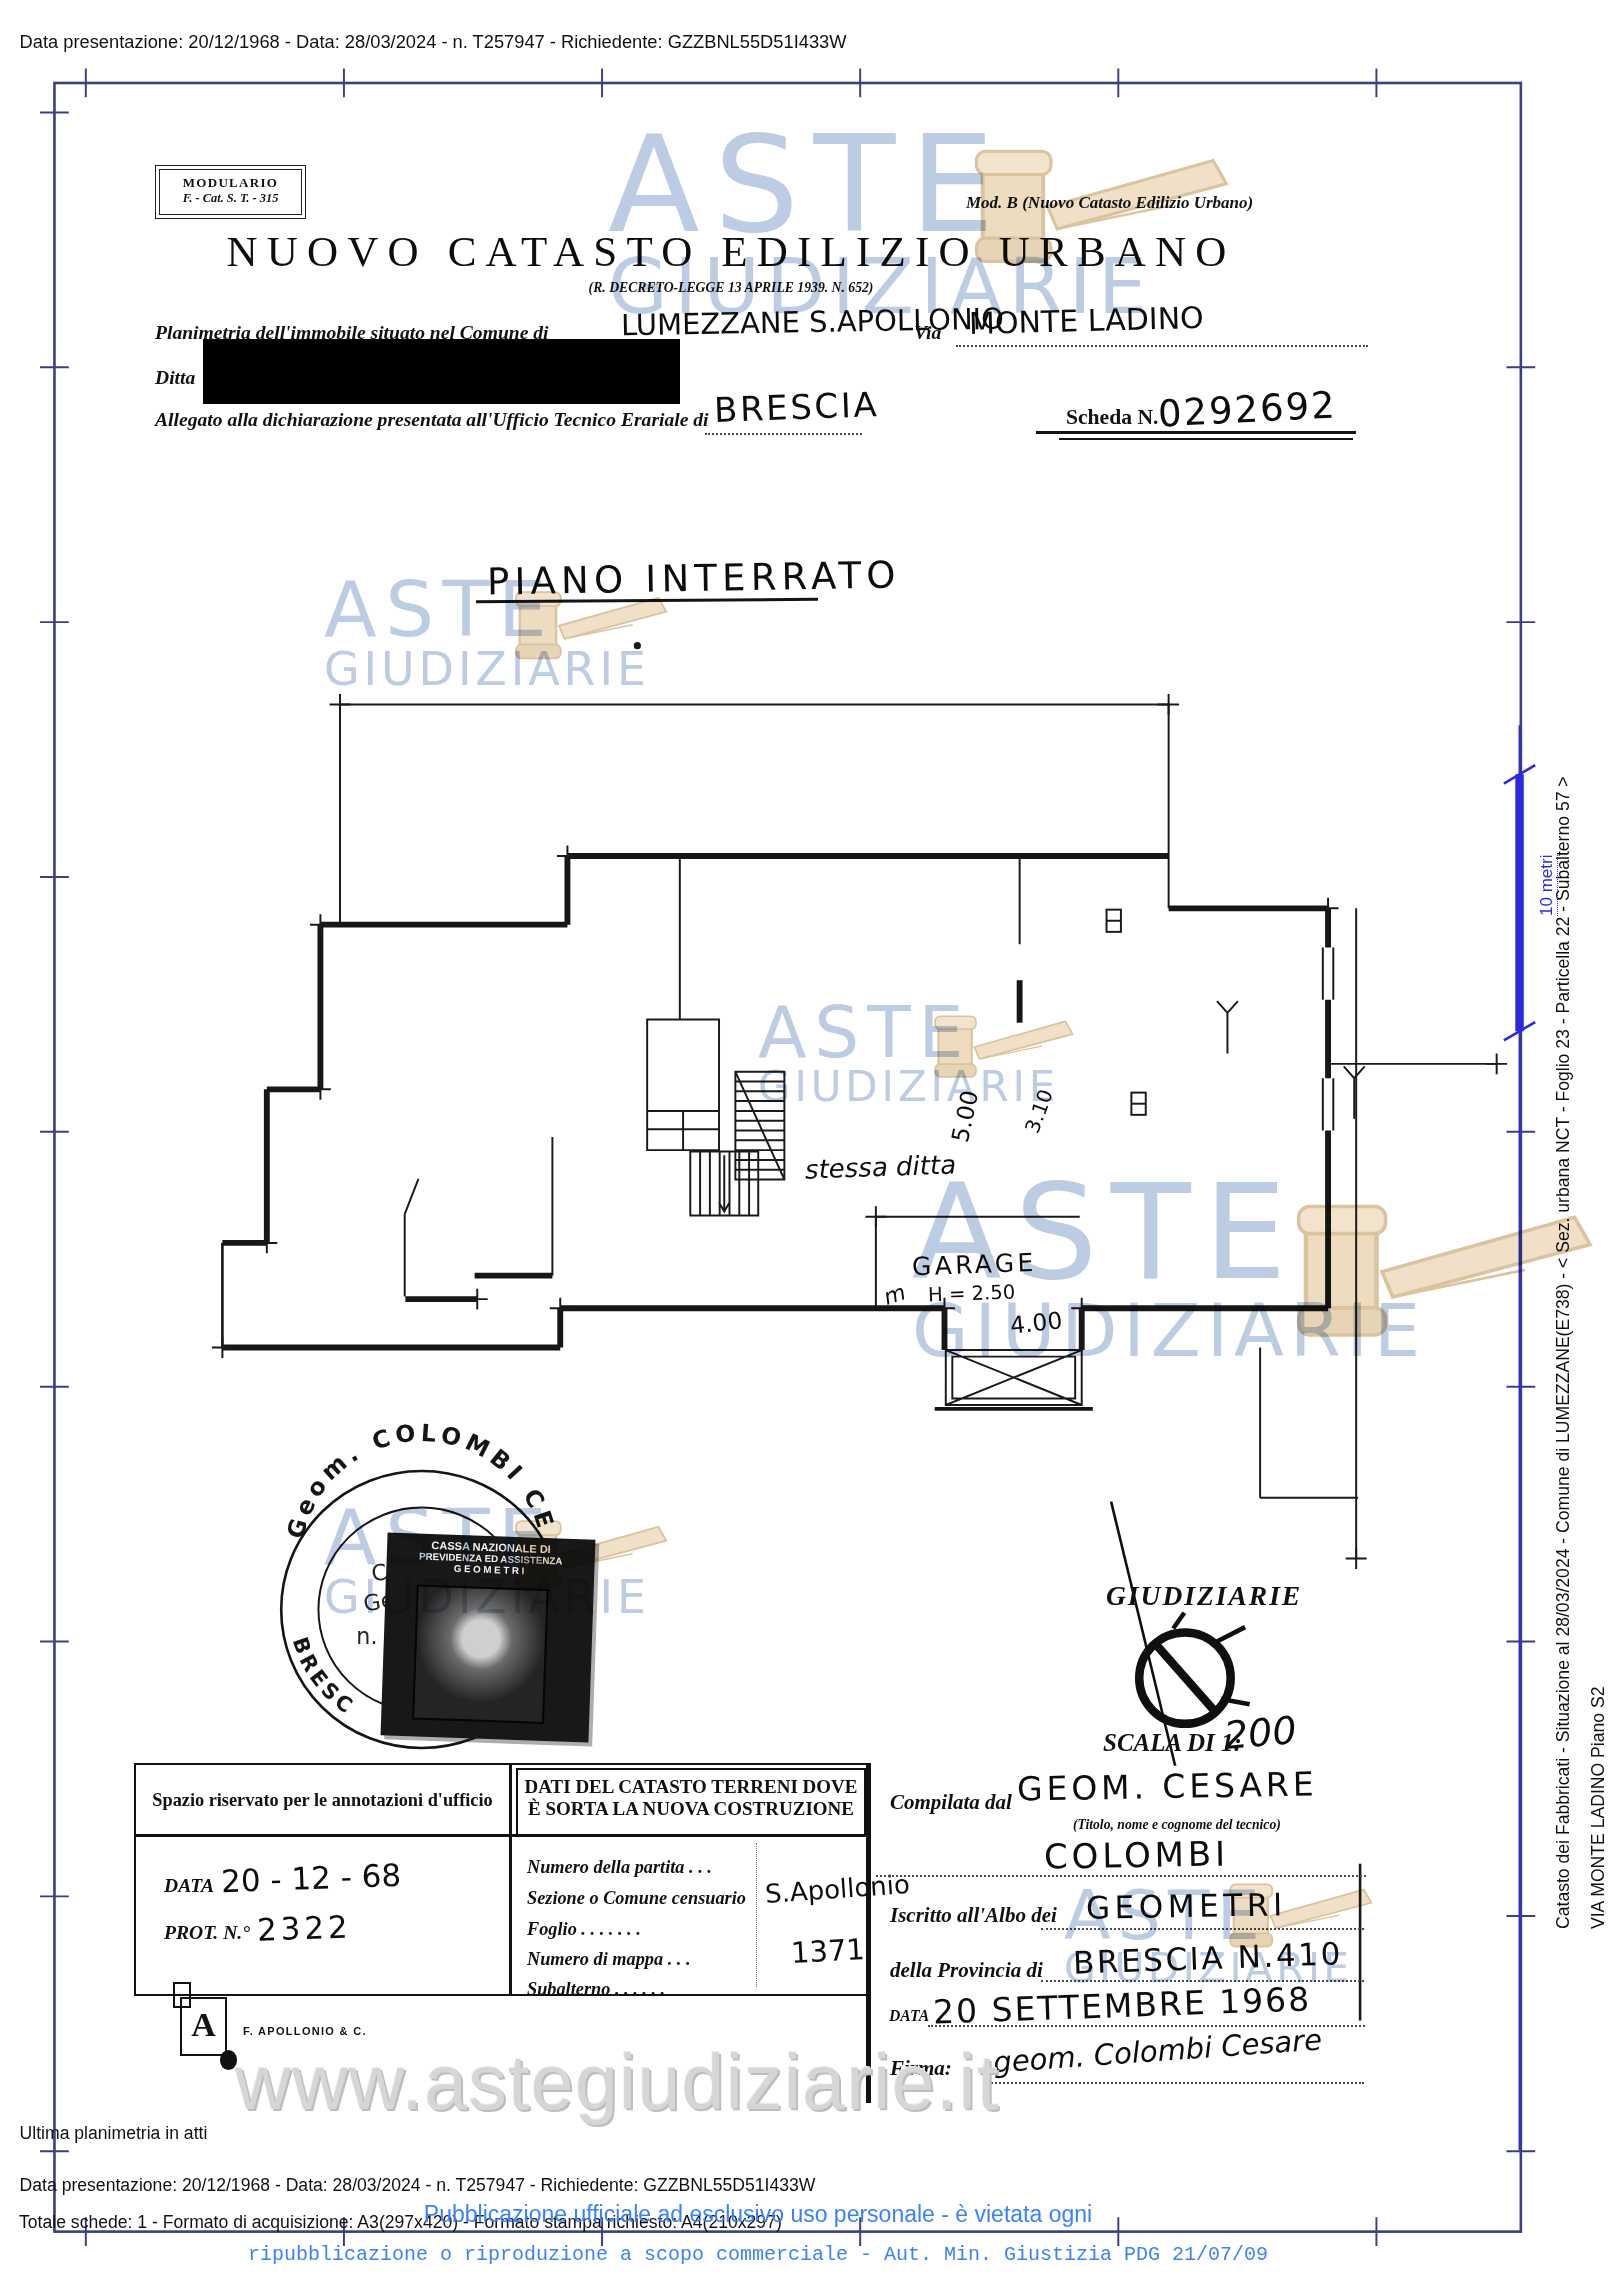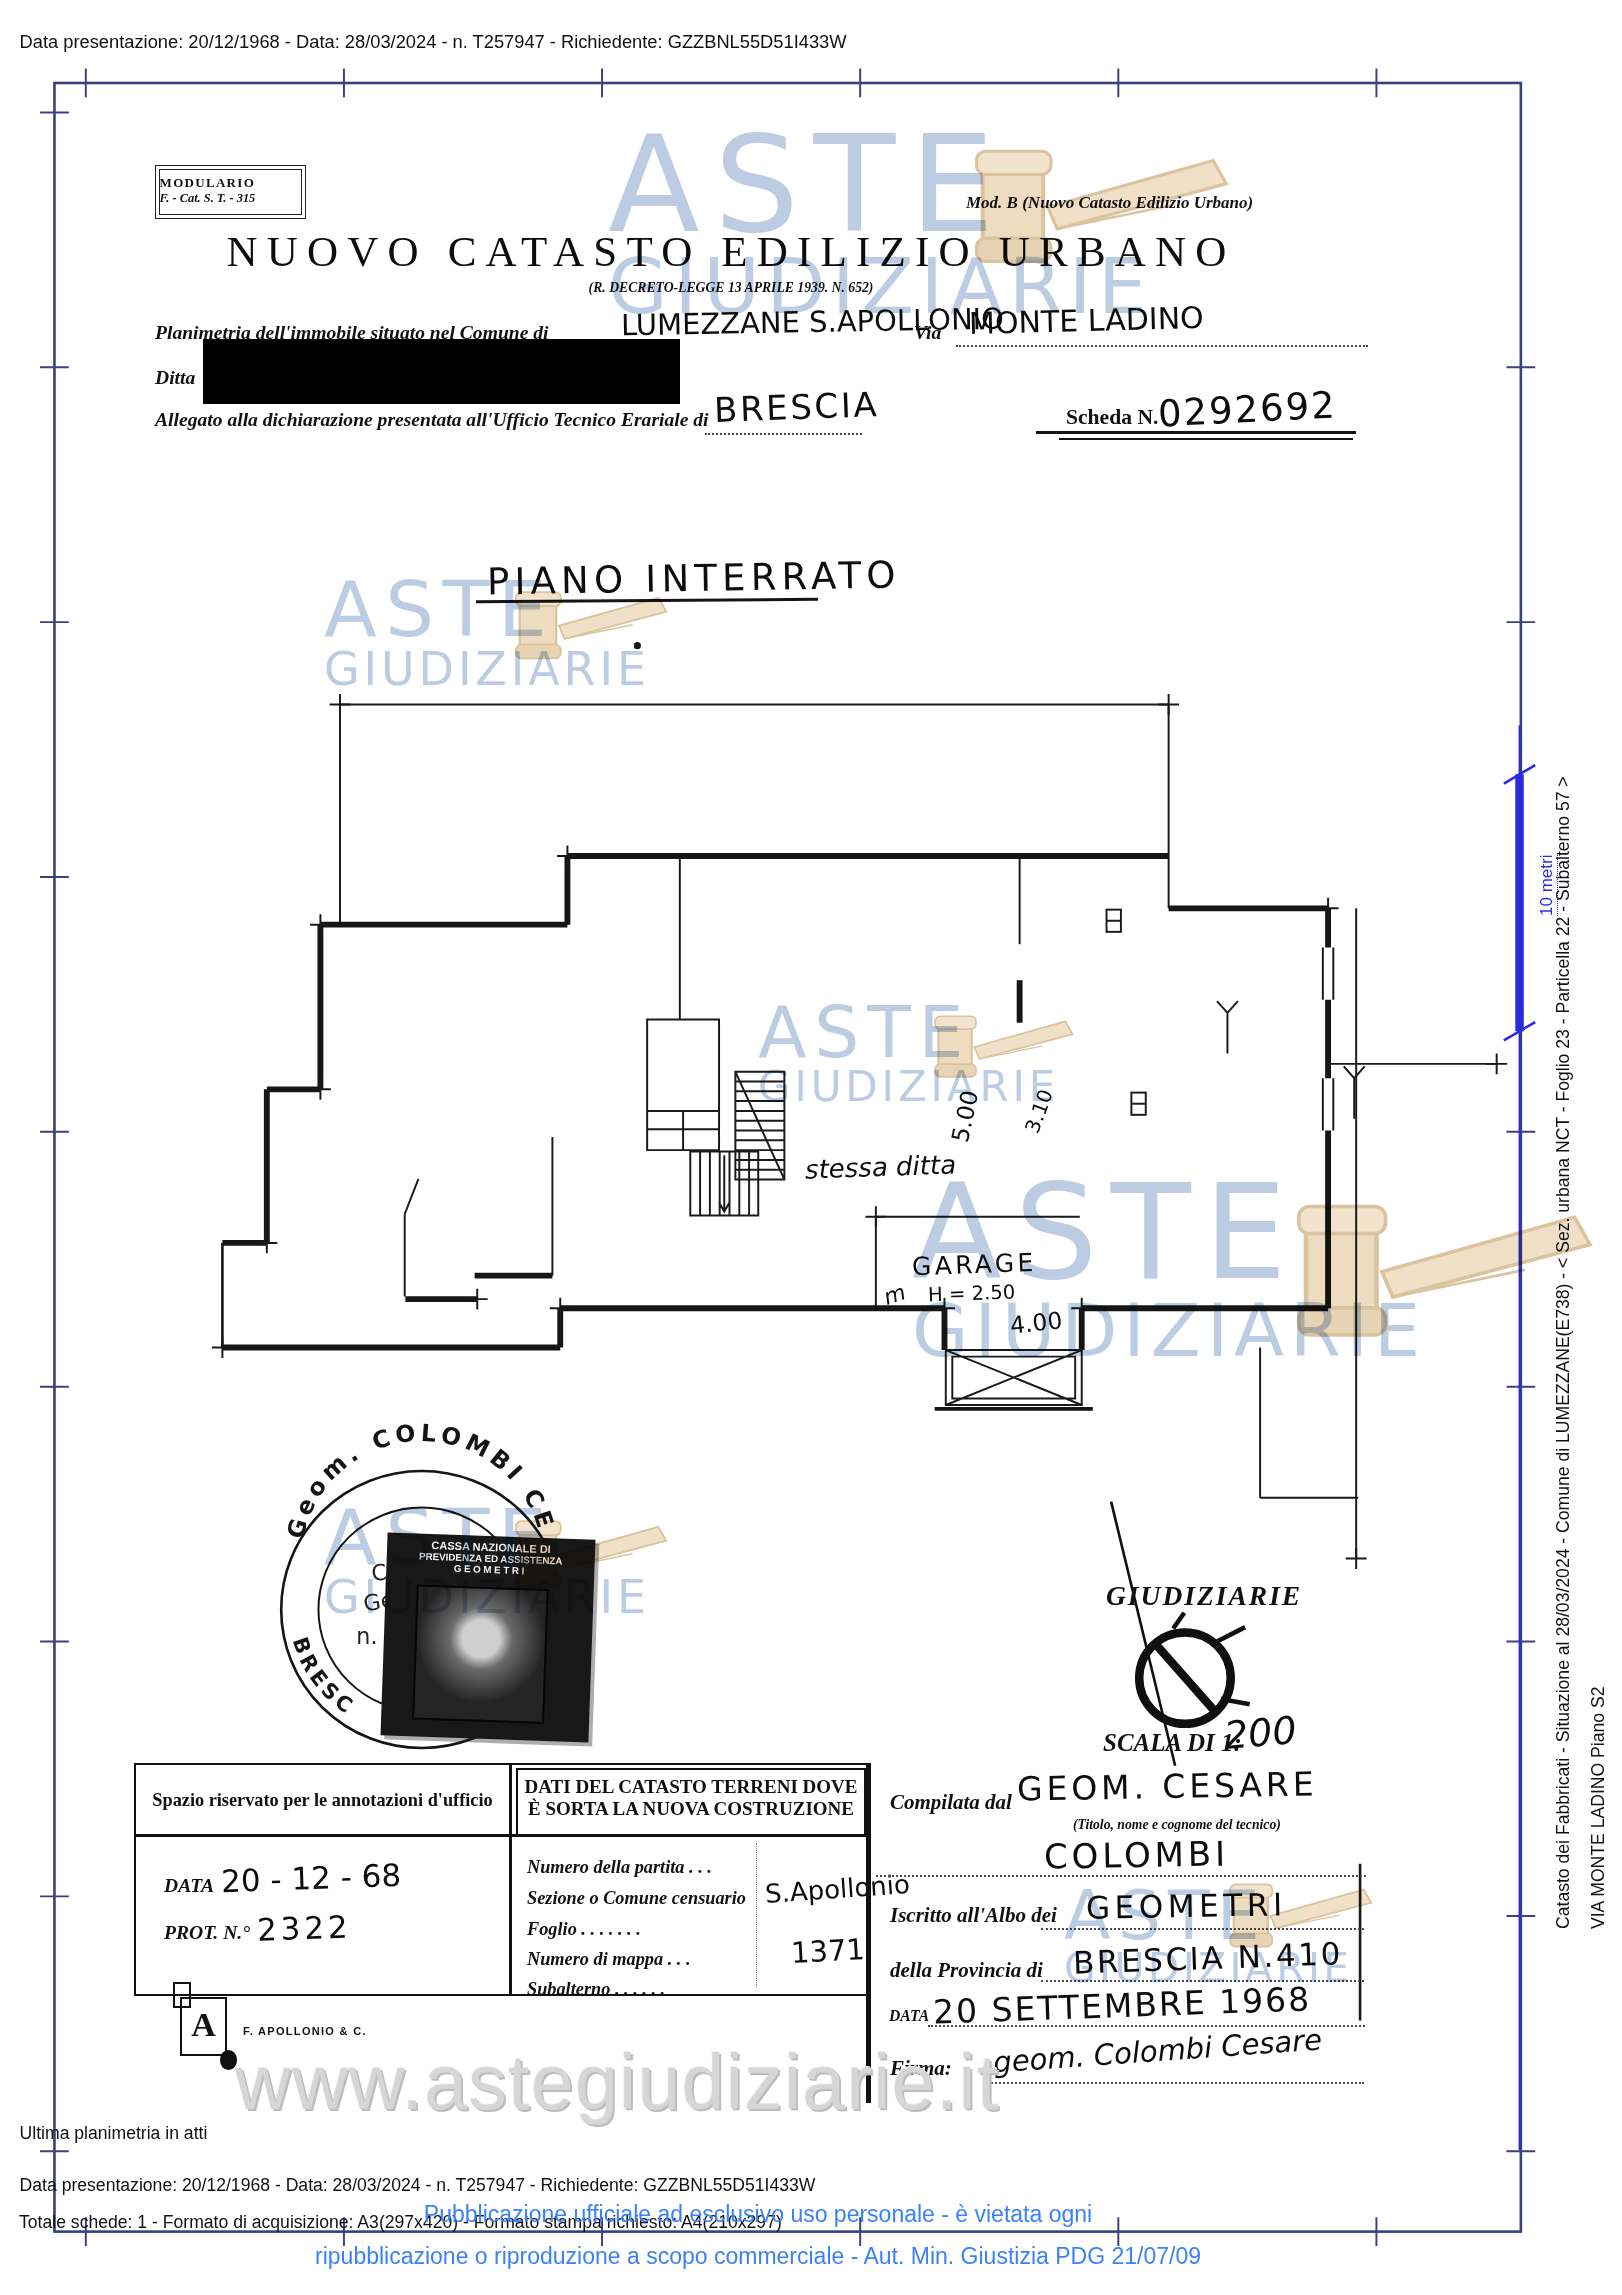--- a/index.html
+++ b/index.html
@@ -177,21 +177,21 @@
   <span class="w1" style="font-size:68px;letter-spacing:7.2px;">ASTE</span>
   <span class="w2" style="font-size:41px;letter-spacing:3.3px;margin-top:2.6px;">GIUDIZIARIE</span>
 </div>
 <svg class="wm" style="left:1229px;top:1873px;z-index:3" width="147" height="92" viewBox="0 0 330 210">
     <use href="#gavel"></use>
   </svg>
 
 <div class="abs sans" style="left:19.6px;top:31px;font-size:18.3px;z-index:2;">Data presentazione: 20/12/1968 - Data: 28/03/2024 - n. T257947 - Richiedente: GZZBNL55D51I433W</div>
 
 <div class="abs" style="left:155px;top:165px;width:149px;height:52px;border:1.3px solid #222;z-index:2;">
-  <div style="position:absolute;inset:2.6px;border:1.3px solid #222;text-align:left;">
+  <div style="position:absolute;inset:2.6px;border:1.3px solid #222;text-align:center;">
     <div class="ser" style="font-weight:bold;font-size:13px;margin-top:5.2px;letter-spacing:1.3px;">MODULARIO</div>
     <div class="ser" style="font-weight:bold;font-size:12.4px;font-style:italic;">F. - Cat. S. T. - 315</div>
   </div>
 </div>
 
 <div class="abs lbl" style="left:966px;top:193px;font-size:17px;z-index:2;">Mod. B (Nuovo Catasto Edilizio Urbano)</div>
 
 <div class="abs ser" style="left:731px;top:227px;transform:translateX(-50%);font-size:43px;letter-spacing:9.2px;white-space:nowrap;z-index:2;color:#0d0d0d;">NUOVO CATASTO EDILIZIO URBANO</div>
 <div class="abs lbl" style="left:731px;top:280px;transform:translateX(-50%);font-size:13.7px;z-index:2;">(R. DECRETO-LEGGE 13 APRILE 1939. N. 652)</div>
 
@@ -299,14 +299,14 @@
 <div class="abs rot sans" style="left:1537px;top:916px;transform:rotate(-90deg);font-size:17px;color:#2a2ade;border-bottom:1.3px dotted #2a2ade;z-index:2;white-space:nowrap;">10 metri</div>
 
 <div class="abs gray" style="left:235px;top:2038px;font-size:77px;letter-spacing:1.3px;color:#d6d6d6;z-index:4;
             text-shadow:2px 2px 0 #bdbdbd,-0.7px -0.7px 0 #efefef;">www.astegiudiziarie.it</div>
 
 <div class="abs sans" style="left:19.6px;top:2123px;font-size:17.6px;z-index:5;text-align:center;">Ultima planimetria in atti</div>
 <div class="abs sans" style="left:19.6px;top:2175px;font-size:17.6px;z-index:5;">Data presentazione: 20/12/1968 - Data: 28/03/2024 - n. T257947 - Richiedente: GZZBNL55D51I433W</div>
 <div class="abs sans" style="left:19px;top:2212px;font-size:17.6px;z-index:5;">Totale schede: 1 - Formato di acquisizione: A3(297x420) - Formato stampa richiesto: A4(210x297)</div>
 
 <div class="abs gray" style="left:758px;top:2201px;transform:translateX(-50%);font-size:23px;z-index:6;">Pubblicazione ufficiale ad esclusivo uso personale - è vietata ogni</div>
-<div class="abs gray" style="left:758px;top:2243px;transform:translateX(-50%);font-size:23px;z-index:6;">ripubblicazione o riproduzione a scopo commerciale - Aut. Min. Giustizia PDG 21/07/09</div>
+<div class="abs gray" style="left:758px;top:2243px;transform:translateX(-50%);font-size:20px;z-index:6;font-family:Liberation Mono, monospace;">ripubblicazione o riproduzione a scopo commerciale - Aut. Min. Giustizia PDG 21/07/09</div>
 
 
 </body></html>

